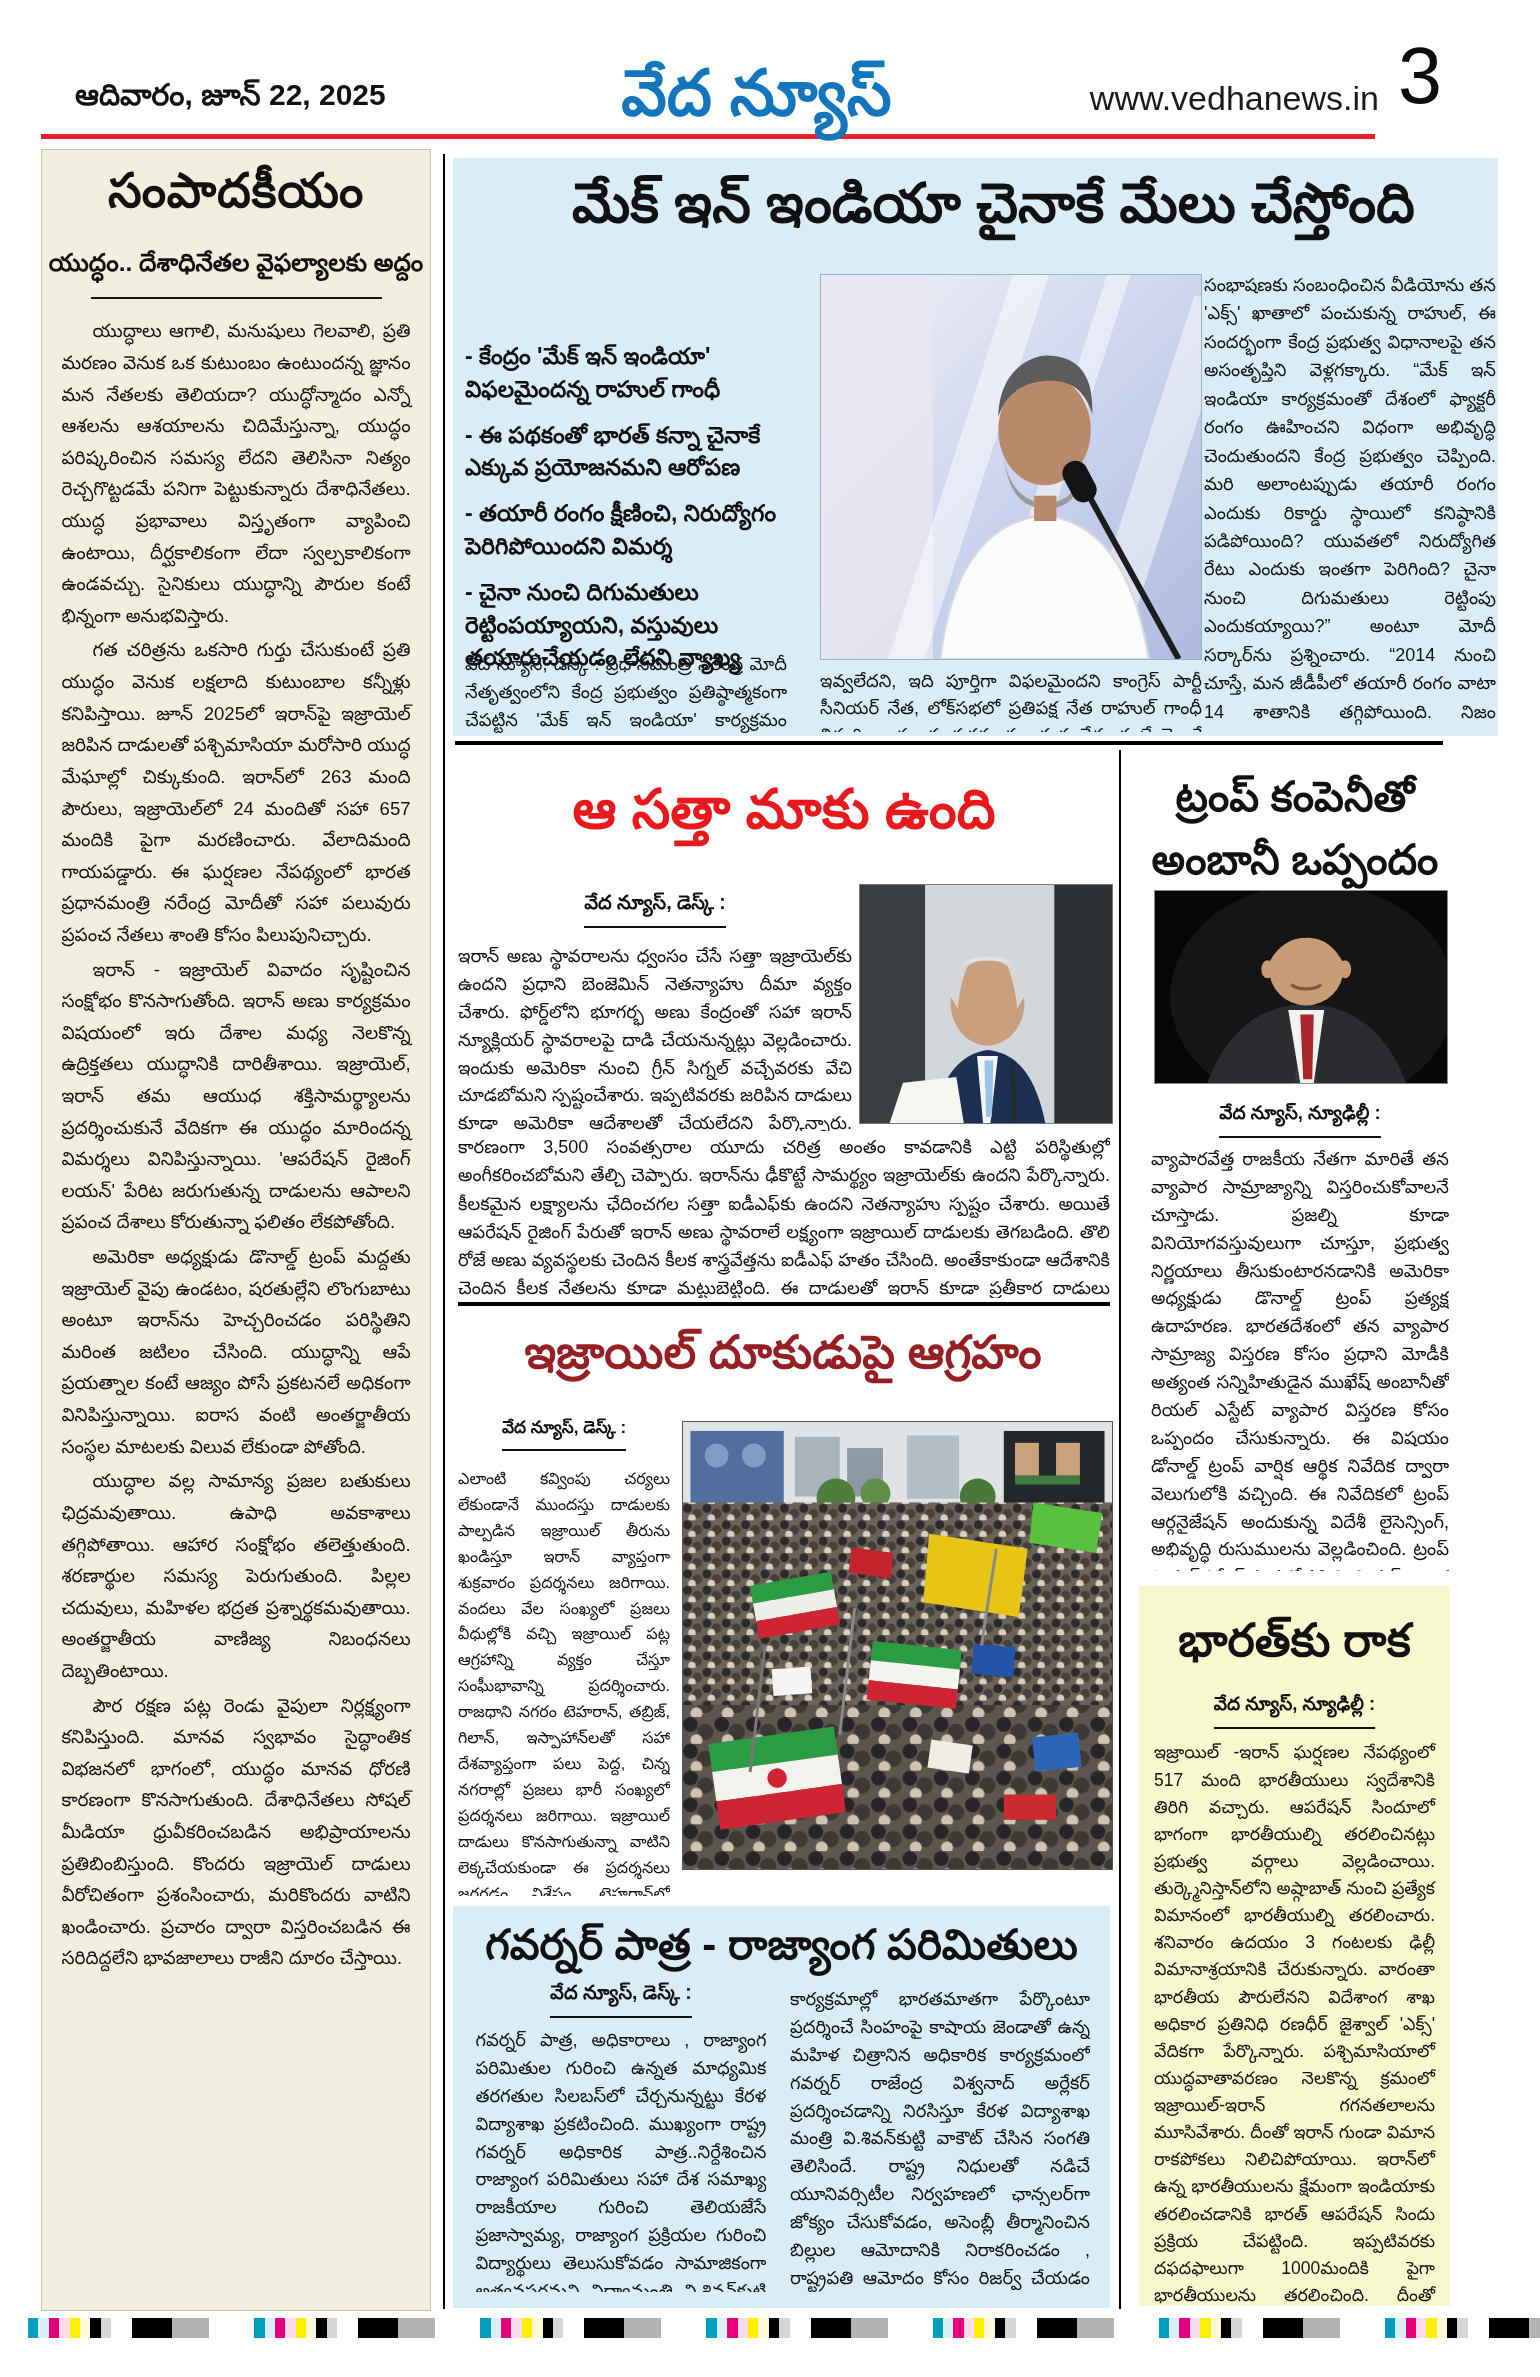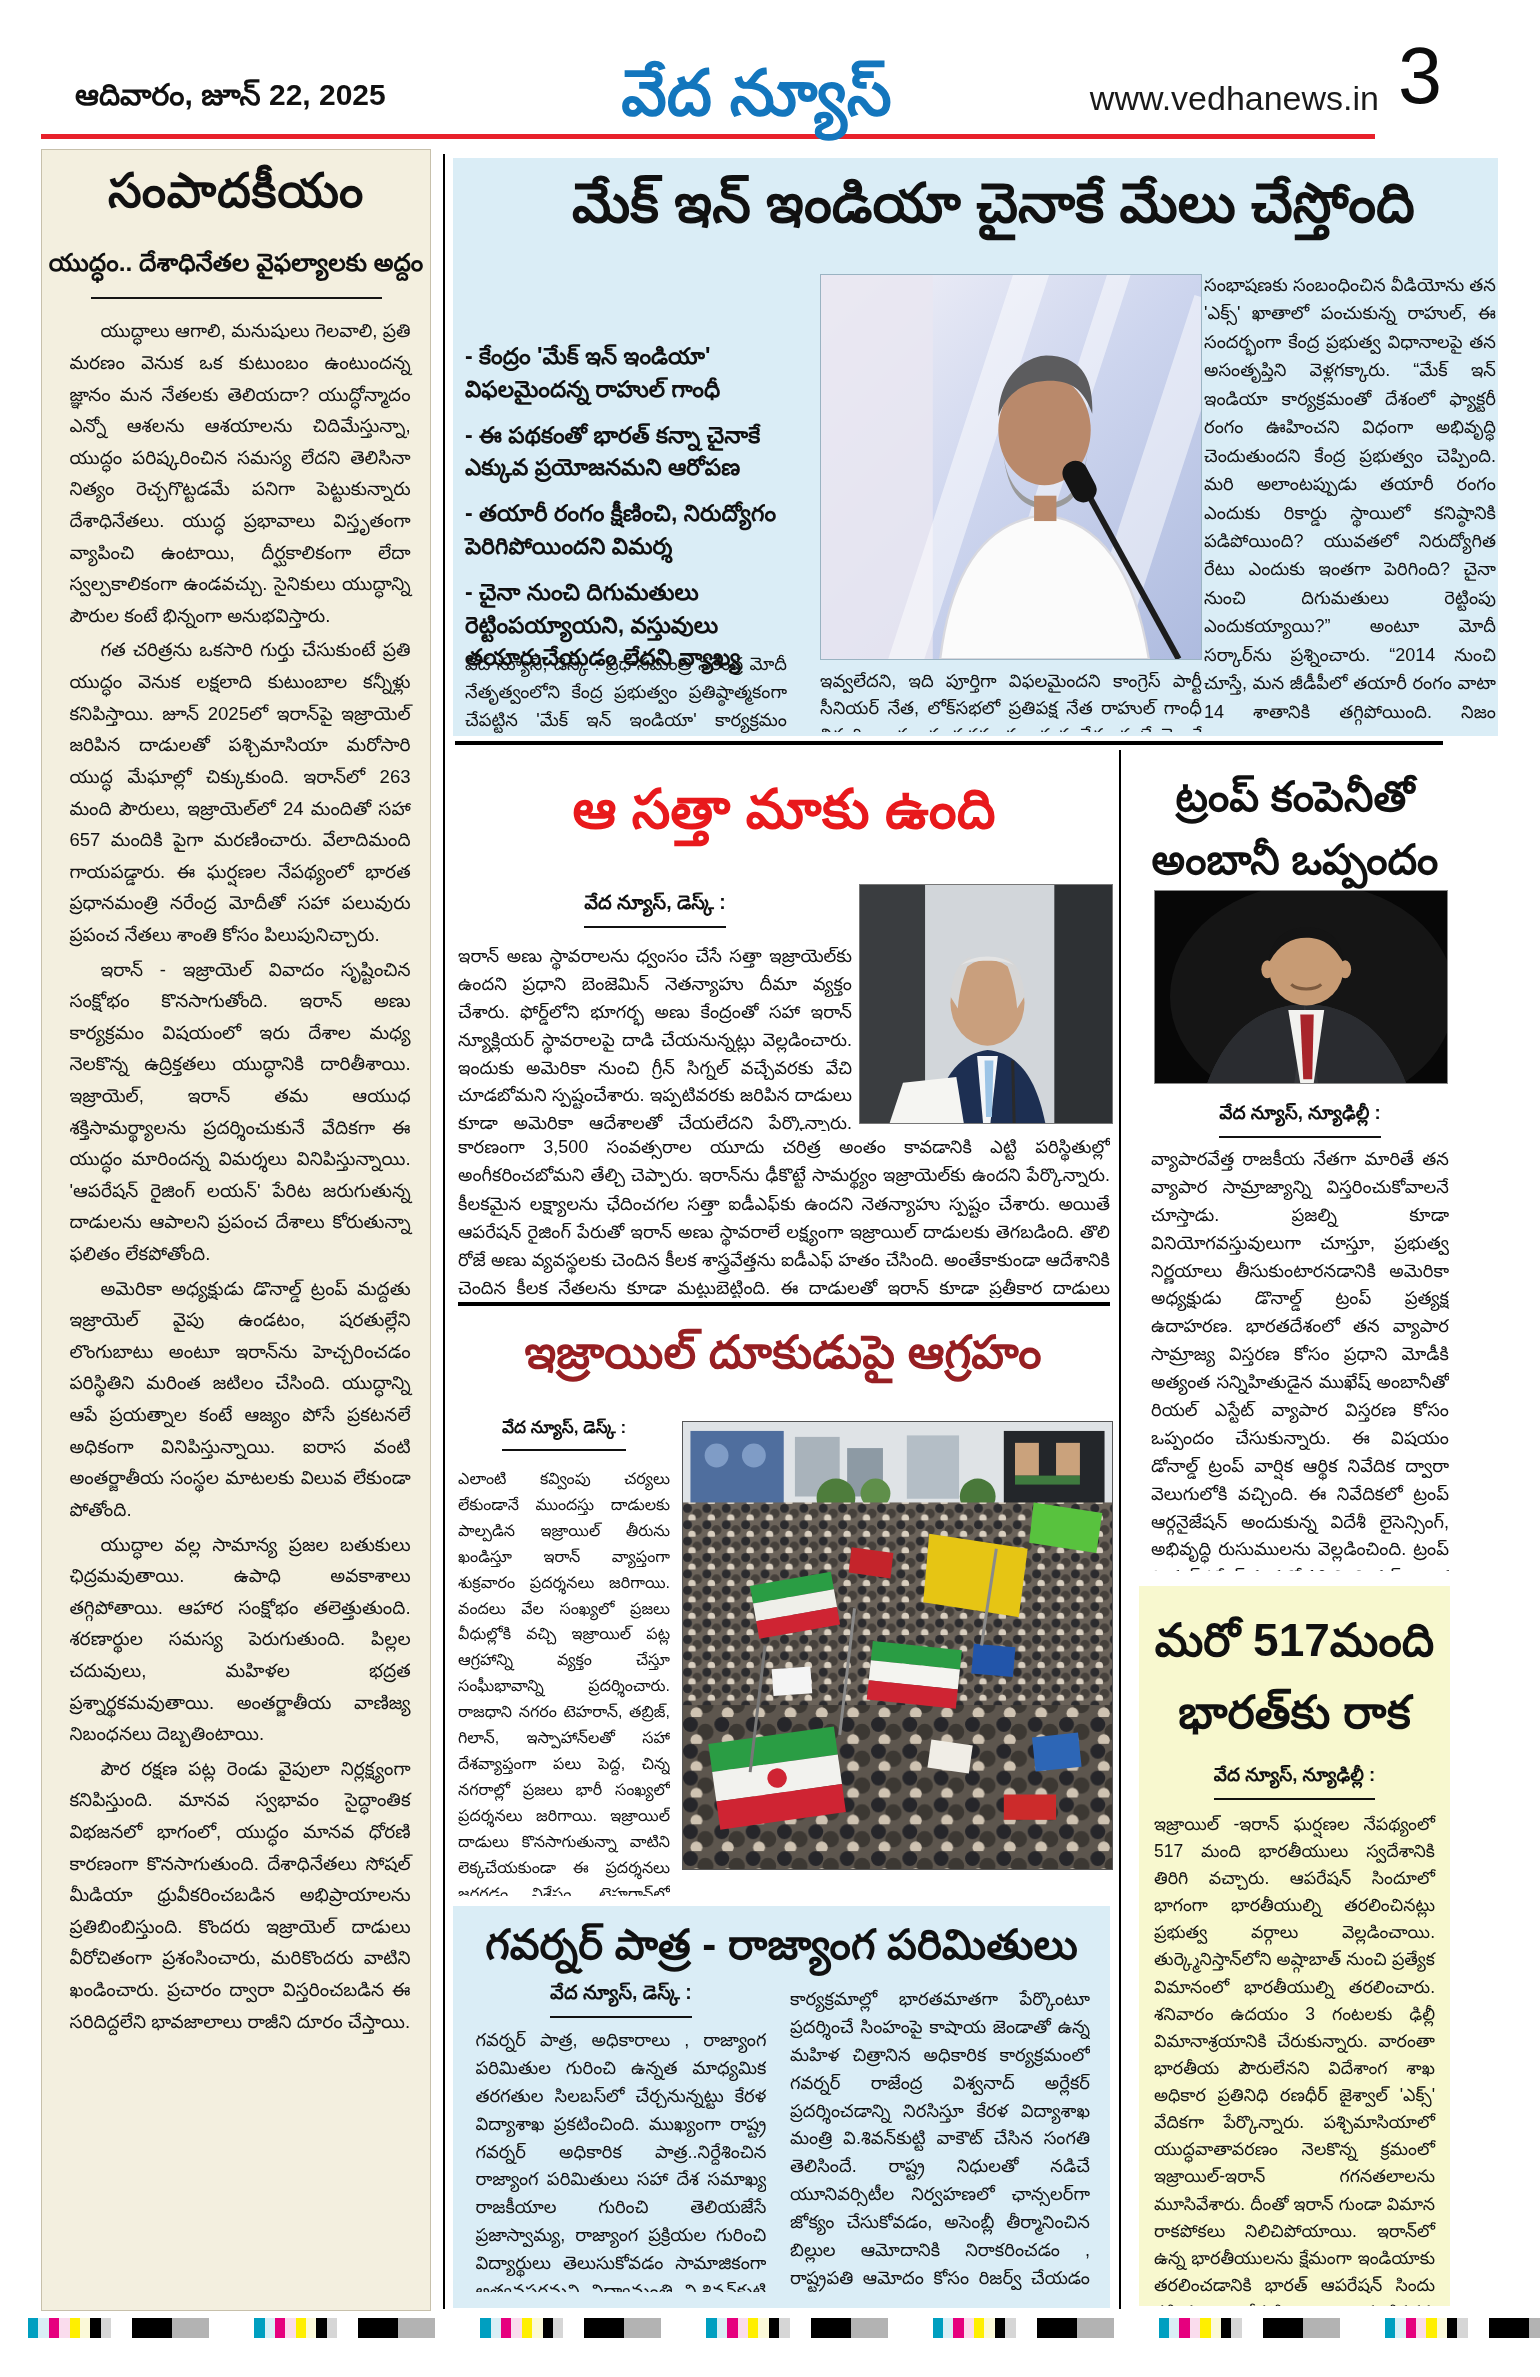--- a/index.html
+++ b/index.html
@@ -15,21 +15,21 @@
   #pageno{left:1398px;top:30px;font-size:79px;font-weight:400;color:#0d0d0d;}
   #redline{left:41px;top:134px;width:1334px;height:5.2px;background:#e8212b;z-index:1;}
 
   
   #editorial{left:41px;top:149px;width:388px;height:2160px;background:#f3efdf;
              border:0.7px solid #c7c0ab;overflow:hidden;}
   .etitle{margin-top:13px;text-align:center;font-size:48px;font-weight:bold;letter-spacing:0.7px;}
   .esub{margin-top:19.4px;text-align:center;font-size:24.6px;font-weight:bold;}
   .erule{width:291px;height:2.2px;background:#141414;margin:13.4px auto 16.4px auto;}
   .ebody{padding:0 19.4px;font-size:18.6px;line-height:1.70;text-align:justify;}
-  .ebody p{margin:0 0 3px 8px;text-indent:31px;}
+  .ebody p{margin:0 0 3px 0;text-indent:31px;}
 
   .vdivider{background:#000;width:2.2px;}
   #div1{left:443px;top:154px;height:2155px;}
   #div2{left:1119px;top:750px;height:1559px;}
 
   
   #lead{left:453px;top:158px;width:1045px;height:578px;background:#daedf6;overflow:hidden;}
   .lhead{margin-top:10.4px;text-align:center;font-size:55px;font-weight:bold;white-space:nowrap;
          line-height:1.3;margin-left:36px;}
   #lbullets{left:12px;top:182px;width:322px;font-size:23px;font-weight:bold;line-height:1.42;}
@@ -294,21 +294,20 @@
       </g>
     </svg>
   </div>
   <div class="abs" id="r1dl">
     <span class="dateline"><span>వేద న్యూస్, న్యూఢిల్లీ :</span></span>
   </div>
   <div class="abs colbody" id="r1body">వ్యాపారవేత్త రాజకీయ నేతగా మారితే తన వ్యాపార సామ్రాజ్యాన్ని విస్తరించుకోవాలనే చూస్తాడు. ప్రజల్ని కూడా వినియోగవస్తువులుగా చూస్తూ, ప్రభుత్వ నిర్ణయాలు తీసుకుంటారనడానికి అమెరికా అధ్యక్షుడు డొనాల్డ్ ట్రంప్ ప్రత్యక్ష ఉదాహరణ. భారతదేశంలో తన వ్యాపార సామ్రాజ్య విస్తరణ కోసం ప్రధాని మోడీకి అత్యంత సన్నిహితుడైన ముఖేష్ అంబానీతో రియల్ ఎస్టేట్ వ్యాపార విస్తరణ కోసం ఒప్పందం చేసుకున్నారు. ఈ విషయం డోనాల్డ్ ట్రంప్ వార్షిక ఆర్థిక నివేదిక ద్వారా వెలుగులోకి వచ్చింది. ఈ నివేదికలో ట్రంప్ ఆర్గనైజేషన్ అందుకున్న విదేశీ లైసెన్సింగ్, అభివృద్ధి రుసుములను వెల్లడించింది. ట్రంప్ రియల్ ఎస్టేట్ సంస్థతో 10 మిలియన్ డాలర్ల (దాదాపు.86 కోట్లు)కు రిలయన్స్ సంస్థకు చెందిన '4ఐఆర్ రియాల్టీ డెవలప్‌మెంట్' సంస్థ ఒప్పందాన్ని కుదుర్చుకుంది. దీనిలో అంబానీ మొదటిసారి ట్రంప్ బ్రాండ్ పేరును ఉపయోగించుకున్నారు. అయితే దీని గురించి రిలయన్స్ సంస్థ ఎలాంటి ప్రకటన చేయలేదు. ట్రంప్ ప్రమాణ స్వీకార కార్యక్రమానికి హాజరైన ముఖేష్ అంబానీ, ఆ తర్వాత దోహాలో ఖతార్ ఎమిరేట్ నిర్వహించిన విందులో కూడా పాల్గొన్న విషయం తెలిసిందే.</div>
 
   <div class="abs" id="r2">
     <div class="r2head">
-      <div>మరో 517మంది</div>
       <div>భారత్‌కు రాక</div>
     </div>
     <div class="r2dl">
       <span class="dateline"><span>వేద న్యూస్, న్యూఢిల్లీ :</span></span>
     </div>
     <div id="r2body">ఇజ్రాయిల్ -ఇరాన్ ఘర్షణల నేపథ్యంలో 517 మంది భారతీయులు స్వదేశానికి తిరిగి వచ్చారు. ఆపరేషన్ సిందూలో భాగంగా భారతీయుల్ని తరలించినట్లు ప్రభుత్వ వర్గాలు వెల్లడించాయి. తుర్క్మెనిస్తాన్‌లోని అష్గాబాత్ నుంచి ప్రత్యేక విమానంలో భారతీయుల్ని తరలించారు. శనివారం ఉదయం 3 గంటలకు ఢిల్లీ విమానాశ్రయానికి చేరుకున్నారు. వారంతా భారతీయ పౌరులేనని విదేశాంగ శాఖ అధికార ప్రతినిధి రణధీర్ జైశ్వాల్ 'ఎక్స్' వేదికగా పేర్కొన్నారు. పశ్చిమాసియాలో యుద్ధవాతావరణం నెలకొన్న క్రమంలో ఇజ్రాయిల్-ఇరాన్ గగనతలాలను మూసివేశారు. దీంతో ఇరాన్ గుండా విమాన రాకపోకలు నిలిచిపోయాయి. ఇరాన్‌లో ఉన్న భారతీయులను క్షేమంగా ఇండియాకు తరలించడానికి భారత్ ఆపరేషన్ సిందు ప్రక్రియ చేపట్టింది. ఇప్పటివరకు దఫదఫాలుగా 1000మందికి పైగా భారతీయులను తరలించింది. దీంతో భారత సర్కార్ ఆపరేషన్ సిందు ద్వారా ఈ క్రమంలో 1000మందిని భారత్ కు చేర్చింది. తాజాగా మరో వందల మందిని ఇండియాకు తరలించేందుకు ఏర్పాట్లు చేస్తోంది.</div>
   </div>
 
   <div class="abs" id="colorbar">
       <div class="cb-group">

